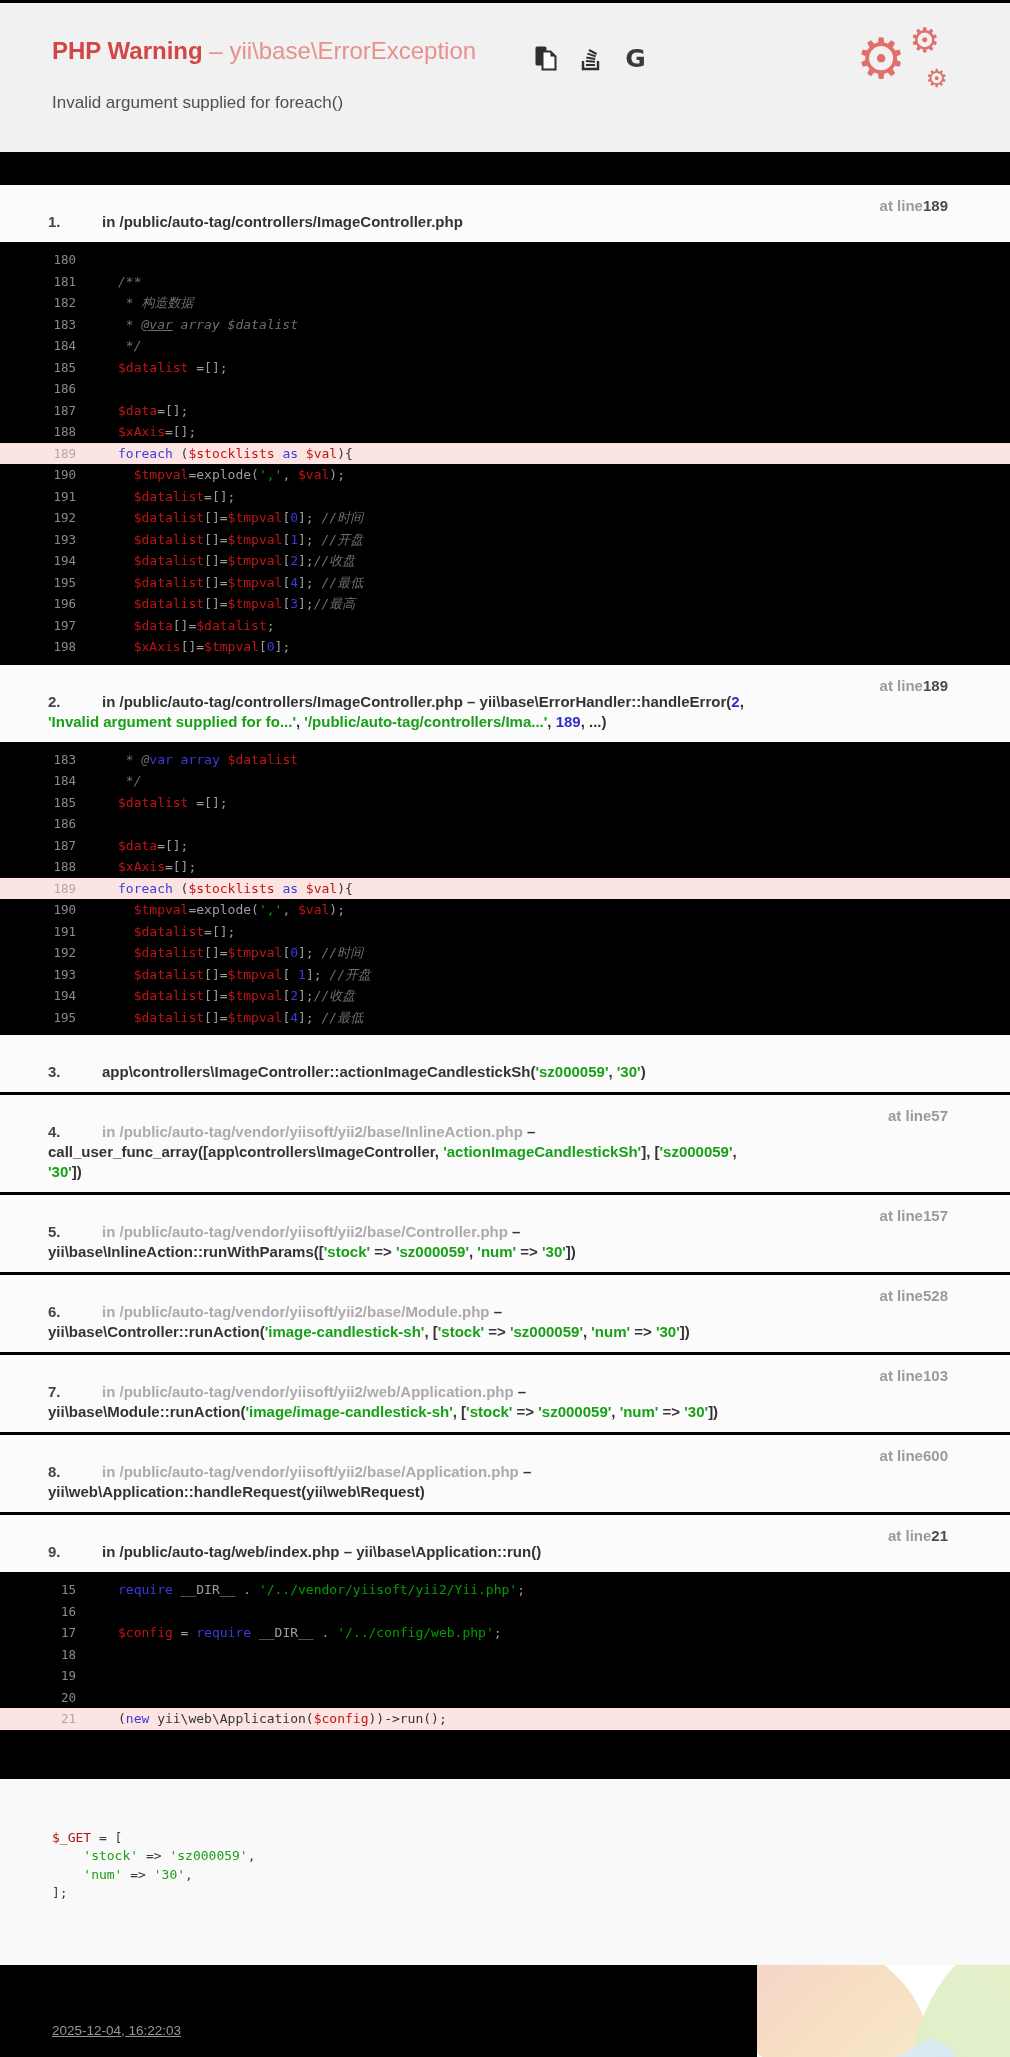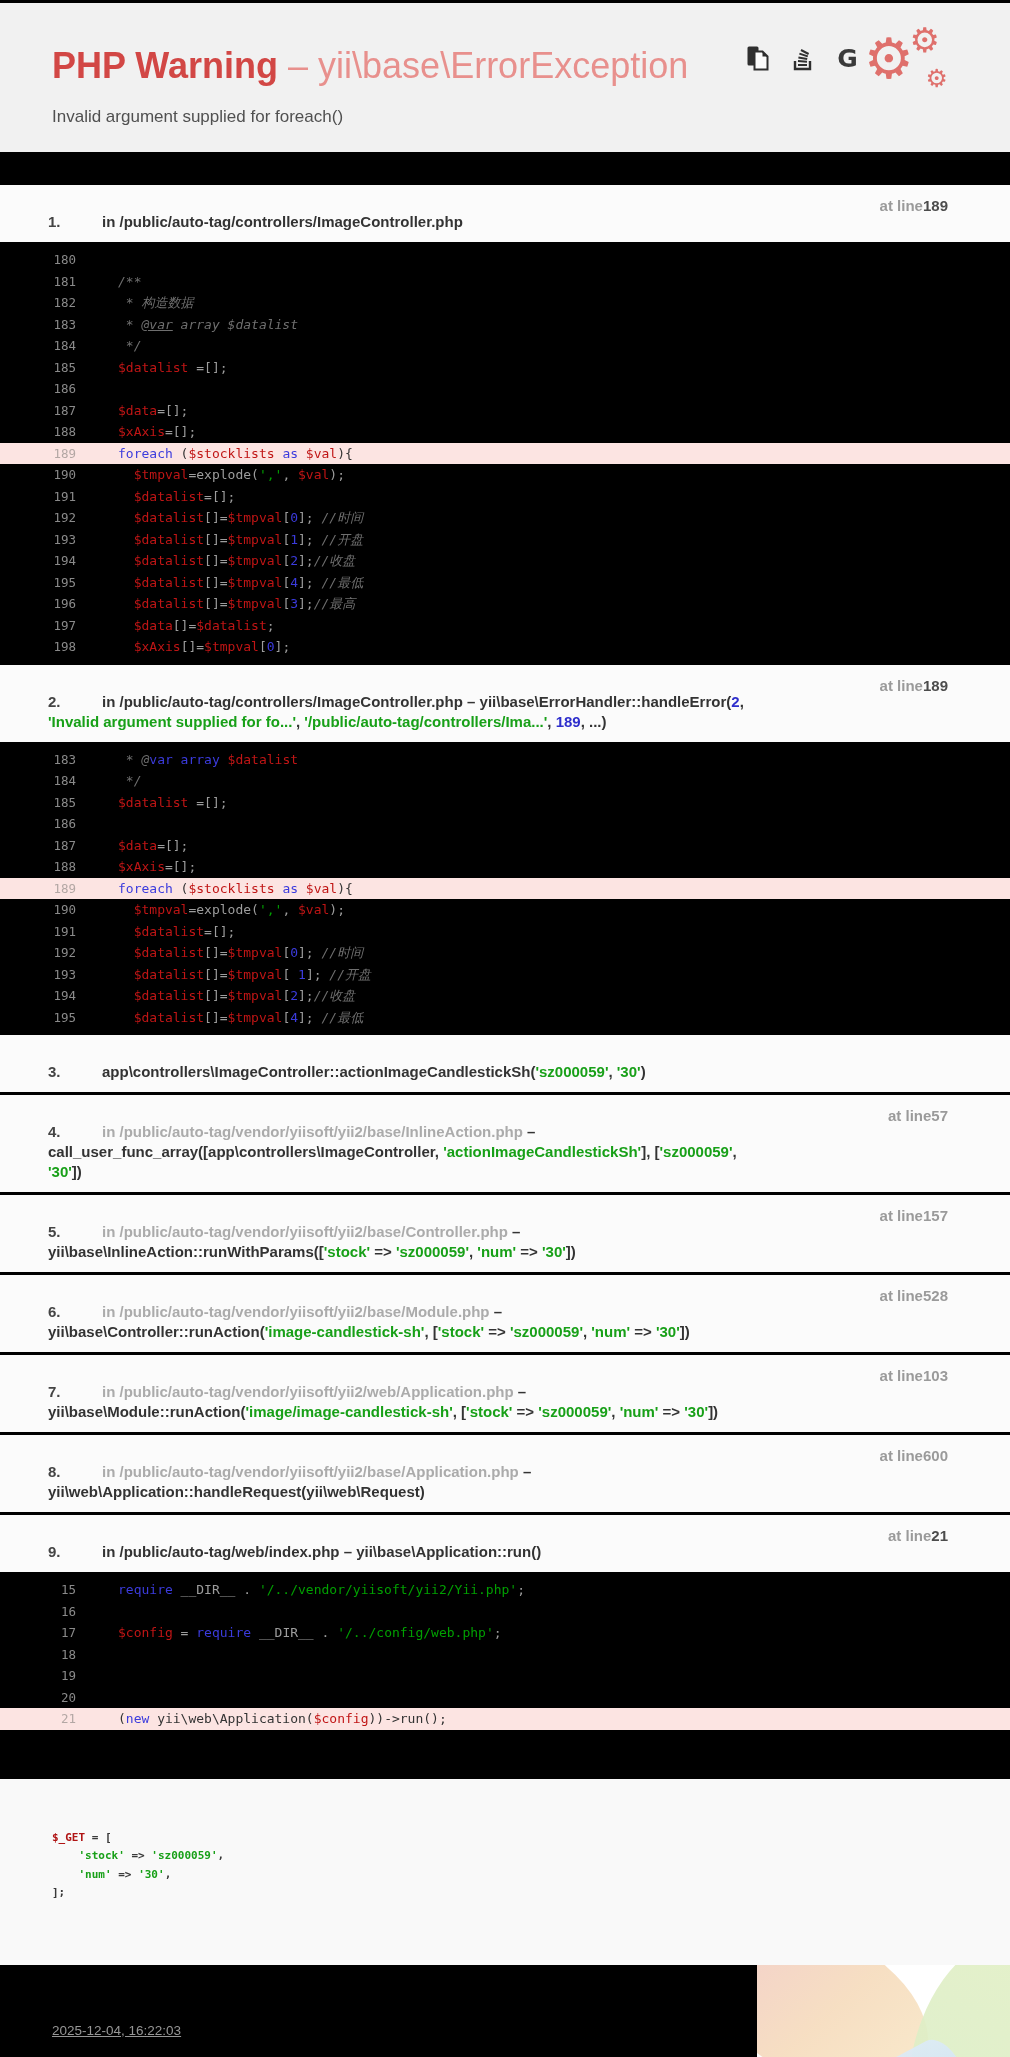--- a/index.html
+++ b/index.html
@@ -7,32 +7,32 @@
   body {
     width:1010px; margin:0 auto;
     font-family:"Liberation Sans", sans-serif;
     -webkit-font-smoothing:antialiased;
   }
   .top-bar { height:3px; background:#000; }
 
   
   .page-header { background:#f1f1f1; padding:26px 60px 0 52px; height:149px; }
   .title-row { display:flex; align-items:flex-start; }
-  h1.err-title { font-size:36px; font-weight:400; letter-spacing:0; flex:0 0 auto; margin-top:16px; }
+  h1.err-title { font-size:24px; font-weight:400; letter-spacing:0; flex:0 0 auto; margin-top:8px; }
   .t-main { color:var(--title-main); font-weight:700; }
   .t-sep, .t-sub { color:var(--title-sub); font-weight:400; }
   .tools { display:flex; align-items:center; gap:22px; margin:16px 0 0 58px; }
   .tool-btn { display:inline-block; cursor:pointer; line-height:0; text-decoration:none; }
   .g-letter { font-size:25px; font-weight:700; color:#3a3a3a; line-height:1; font-family:"DejaVu Sans", sans-serif; }
   .gears { position:relative; width:100px; height:64px; margin-left:auto; color:var(--gear); }
   .gears span { position:absolute; line-height:1; font-family:"DejaVu Sans", sans-serif; }
   .gear-big   { font-size:56px; left:6px; top:2px; }
   .gear-med   { font-size:34px; right:10px; top:-6px; }
   .gear-small { font-size:25px; right:2px; bottom:2px; }
-  .err-msg { font-size:17px; color:#505050; margin-top:14px; }
+  .err-msg { font-size:17px; color:#505050; }
 
   .black-strip { height:33px; background:#000; }
 
   
   .frame { background:#fbfbfb; }
   .frame-head { position:relative; padding:27px 238px 10px 48px; min-height:44px; cursor:pointer;font-weight:bold; }
   .frame-text { font-size:15px; line-height:20px; color:#333; word-wrap:break-word; }
   .idx { display:inline-block; width:54px; color:#444; }
   .app    .h-file { color:#333; }
   .vendor .h-file { color:#ababab; }
@@ -55,21 +55,21 @@
   .hl .c-d { color:#333; }
   .c-v { color:var(--code-var); }
   .c-k { color:var(--code-key); }
   .c-s { color:var(--code-str); }
   .c-c, .c-cu { color:#6f6f6f; font-style:italic; }
   .c-cu { text-decoration:underline; }
   .code-tail { height:42px; background:#000; }
 
   
   .request { background:#f9f9f9; padding:50px 52px 62px 52px; }
-  .req-line { font-family:"DejaVu Sans Mono","Liberation Mono",monospace; font-size:11px; line-height:18.5px; white-space:pre;font-weight:bold; }
+  .req-line { font-family:"DejaVu Sans Mono","Liberation Mono",monospace; font-size:13px; line-height:18.5px; white-space:pre; }
   .r-v { color:#b01414; }
   .r-d { color:#3a3a3a; }
   .r-s { color:#18a018; }
 
   
   .footer { position:relative; background:#000; height:232px; padding:58px 0 0 52px; color:#969696; font-size:13.5px; }
   .footer .stamp { margin-bottom:36px;text-decoration:underline; }
   .footer .srv { line-height:25px; }
   .deco { position:absolute; top:0; right:0; width:253px; height:222px; background:#fff; overflow:hidden; }
   .petal { position:absolute; }

